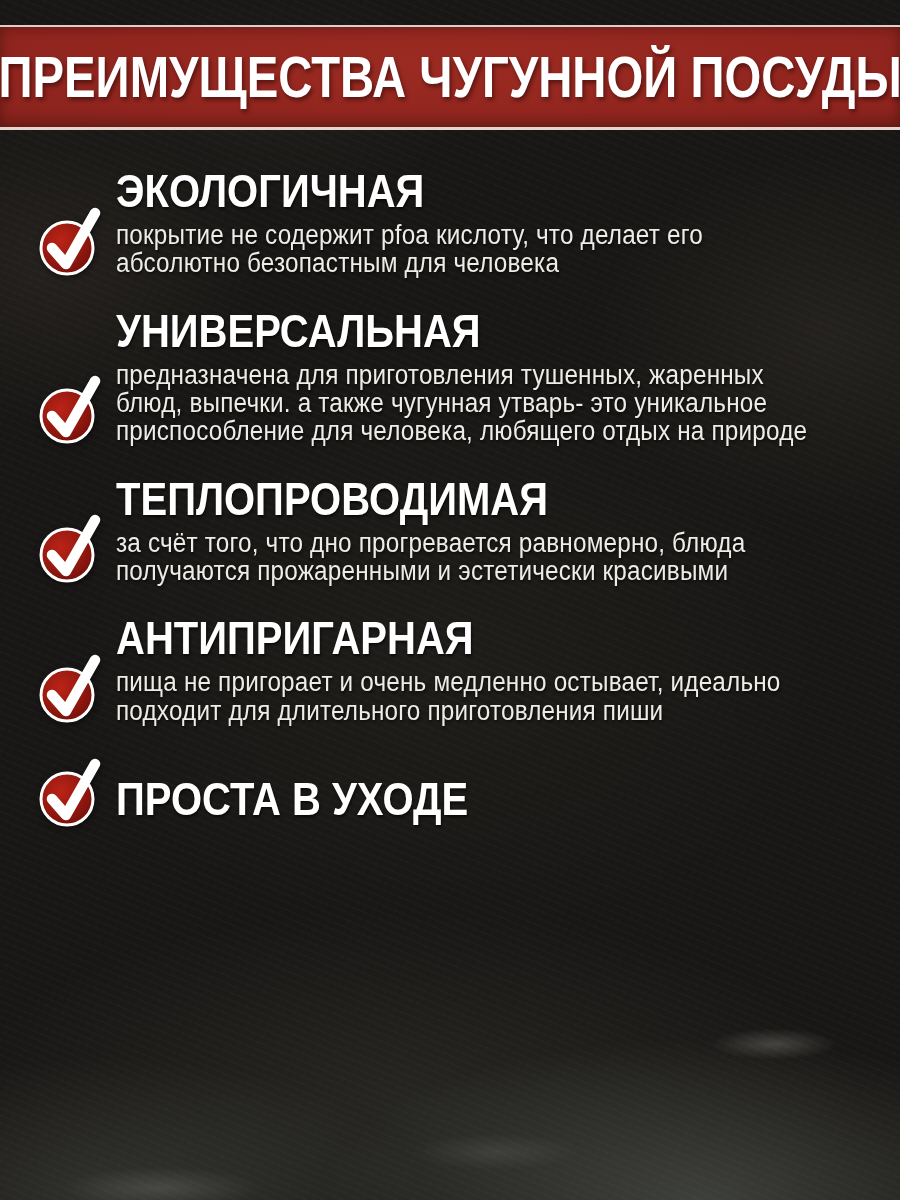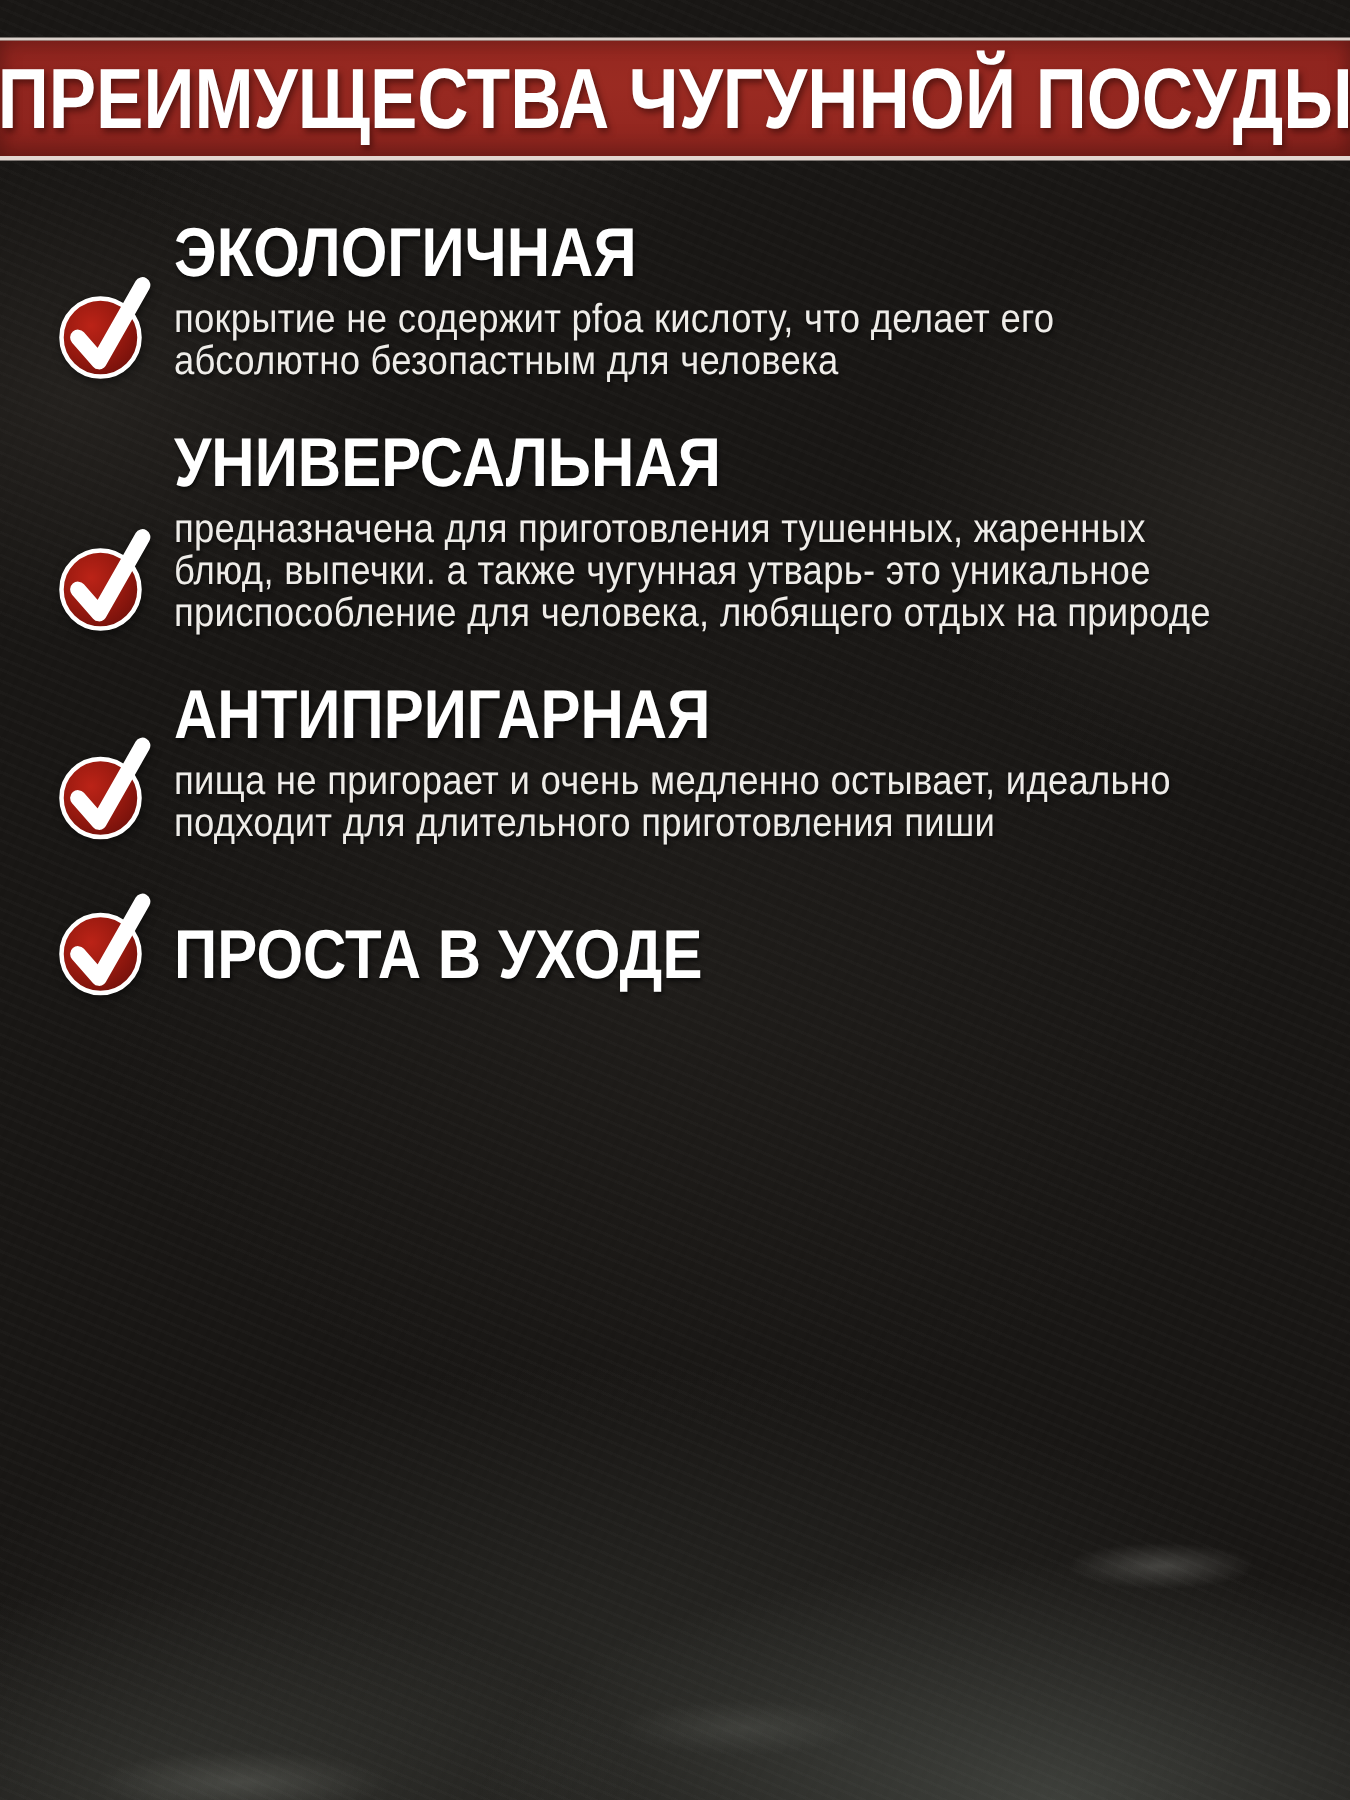--- a/index.html
+++ b/index.html
@@ -28,21 +28,21 @@
       radial-gradient(ellipse 560px 420px at 50% 55%, rgba(64,60,54,0.16), transparent 70%),
       radial-gradient(ellipse 300px 180px at 30% 8%, rgba(70,66,60,0.15), transparent 65%),
       
       repeating-linear-gradient(23deg, rgba(255,255,255,0.016) 0 2px, rgba(255,255,255,0) 2px 7px),
       repeating-linear-gradient(-64deg, rgba(0,0,0,0.06) 0 3px, rgba(0,0,0,0) 3px 9px);
   }
 
   
   .banner {
     margin-top: 25px;
-    height: 82px;
+    height: 105px;
     border-top: 2px solid #d9d0ca;
     border-bottom: 3px solid #e2d6d0;
     background: radial-gradient(ellipse 130% 160% at 50% 38%, #9b2b22 0%, #8e241e 45%, #761912 100%);
     box-shadow: inset 0 -6px 14px rgba(0,0,0,0.25), inset 0 5px 10px rgba(0,0,0,0.12);
     display: flex;
     align-items: center;
     justify-content: center;
   }
   .banner h1 {
     color: #ffffff;
@@ -139,20 +139,32 @@
       </svg>
     </div>
     <div class="txt">
       <h2 class="adv-title">УНИВЕРСАЛЬНАЯ</h2>
       <p class="adv-desc">предназначена для приготовления тушенных, жаренных блюд, выпечки. а также чугунная утварь- это уникальное приспособление для человека, любящего отдых на природе</p>
     </div>
   </section>
 
 
 
+  <section class="advantage">
+    <div class="icon-wrap">
+      <svg width="70" height="74" viewBox="0 0 70 74" xmlns="http://www.w3.org/2000/svg">
+        <circle cx="31" cy="44" r="26" fill="url(#iconGrad)" stroke="#ffffff" stroke-width="3"></circle>
+        <path d="M16 44 L30 60 L59 9" fill="none" stroke="#ffffff" stroke-width="10.5" stroke-linecap="round" stroke-linejoin="round"></path>
+      </svg>
+    </div>
+    <div class="txt">
+      <h2 class="adv-title">ТЕПЛОПРОВОДИМАЯ</h2>
+      <p class="adv-desc">за счёт того, что дно прогревается равномерно, блюда получаются прожаренными и эстетически красивыми</p>
+    </div>
+  </section>
 
 
   <section class="advantage">
     <div class="icon-wrap">
       <svg width="70" height="74" viewBox="0 0 70 74" xmlns="http://www.w3.org/2000/svg">
         <circle cx="31" cy="44" r="26" fill="url(#iconGrad)" stroke="#ffffff" stroke-width="3"></circle>
         <path d="M16 44 L30 60 L59 9" fill="none" stroke="#ffffff" stroke-width="10.5" stroke-linecap="round" stroke-linejoin="round"></path>
       </svg>
     </div>
     <div class="txt">

